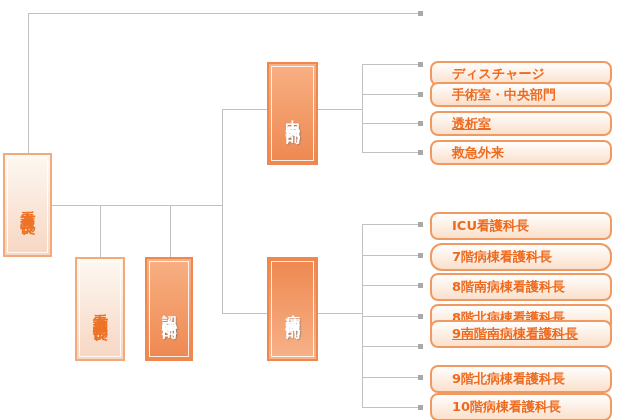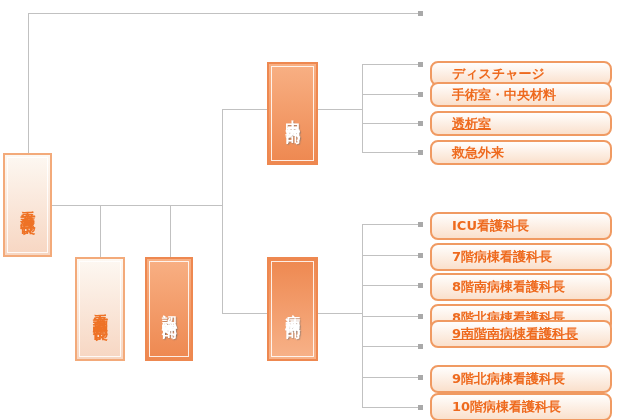--- a/index.html
+++ b/index.html
@@ -93,33 +93,33 @@
   </div>
   <div class="vnode dark grad-up" style="left:267px;top:257px;width:51px;height:104px;">
     <span class="vtext">病棟部門</span>
   </div>
 
 
   <div class="leaf" style="top:61px;">
     <span>ディスチャージ</span>
   </div>
   <div class="leaf" style="top:82px;">
-    <span>手術室・中央材料</span>
+    <span>手術室・中央部門</span>
   </div>
   <div class="leaf" style="top:111px;text-decoration:underline;">
     <span>透析室</span>
   </div>
   <div class="leaf" style="top:140px;">
     <span>救急外来</span>
   </div>
 
   <div class="leaf h24" style="top:212px;">
     <span>ICU看護科長</span>
   </div>
-  <div class="leaf h24" style="top:243px;">
+  <div class="leaf h24" style="top:243px;border-radius:12px;">
     <span>7階病棟看護科長</span>
   </div>
   <div class="leaf h24" style="top:273px;">
     <span>8階南病棟看護科長</span>
   </div>
   <div class="leaf h24" style="top:304px;">
     <span>8階北病棟看護科長</span>
   </div>
   <div class="leaf h24" style="top:320px;text-decoration:underline;">
     <span>9南階南病棟看護科長</span>

